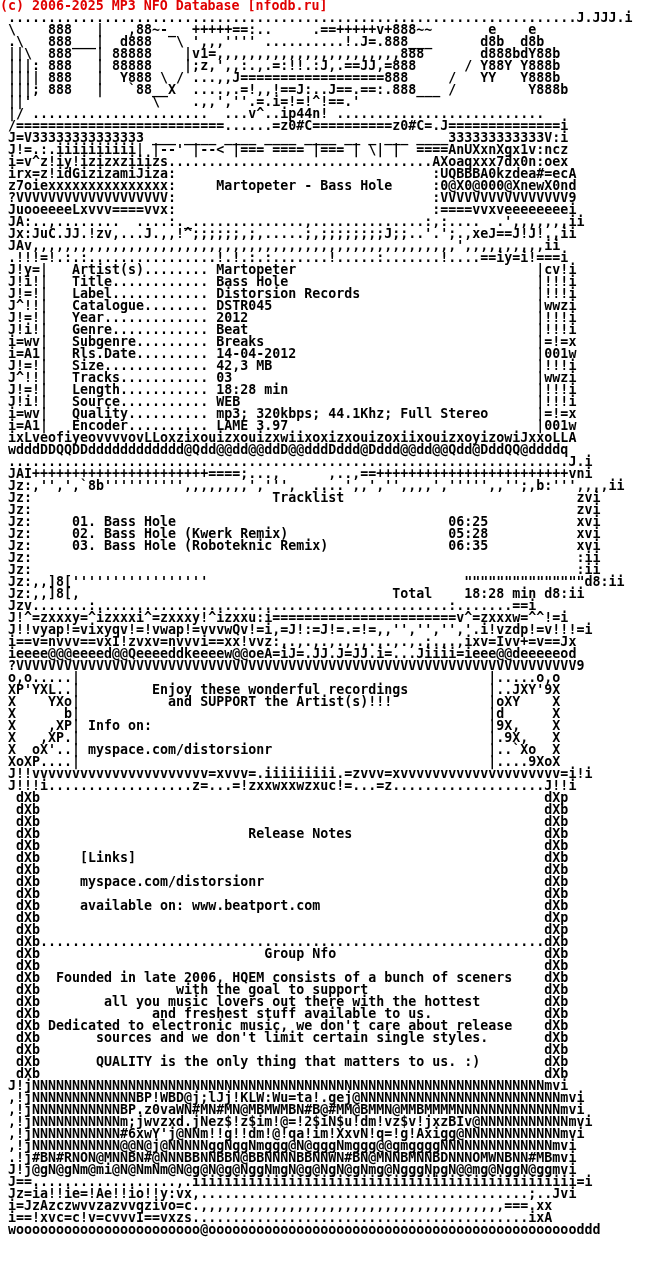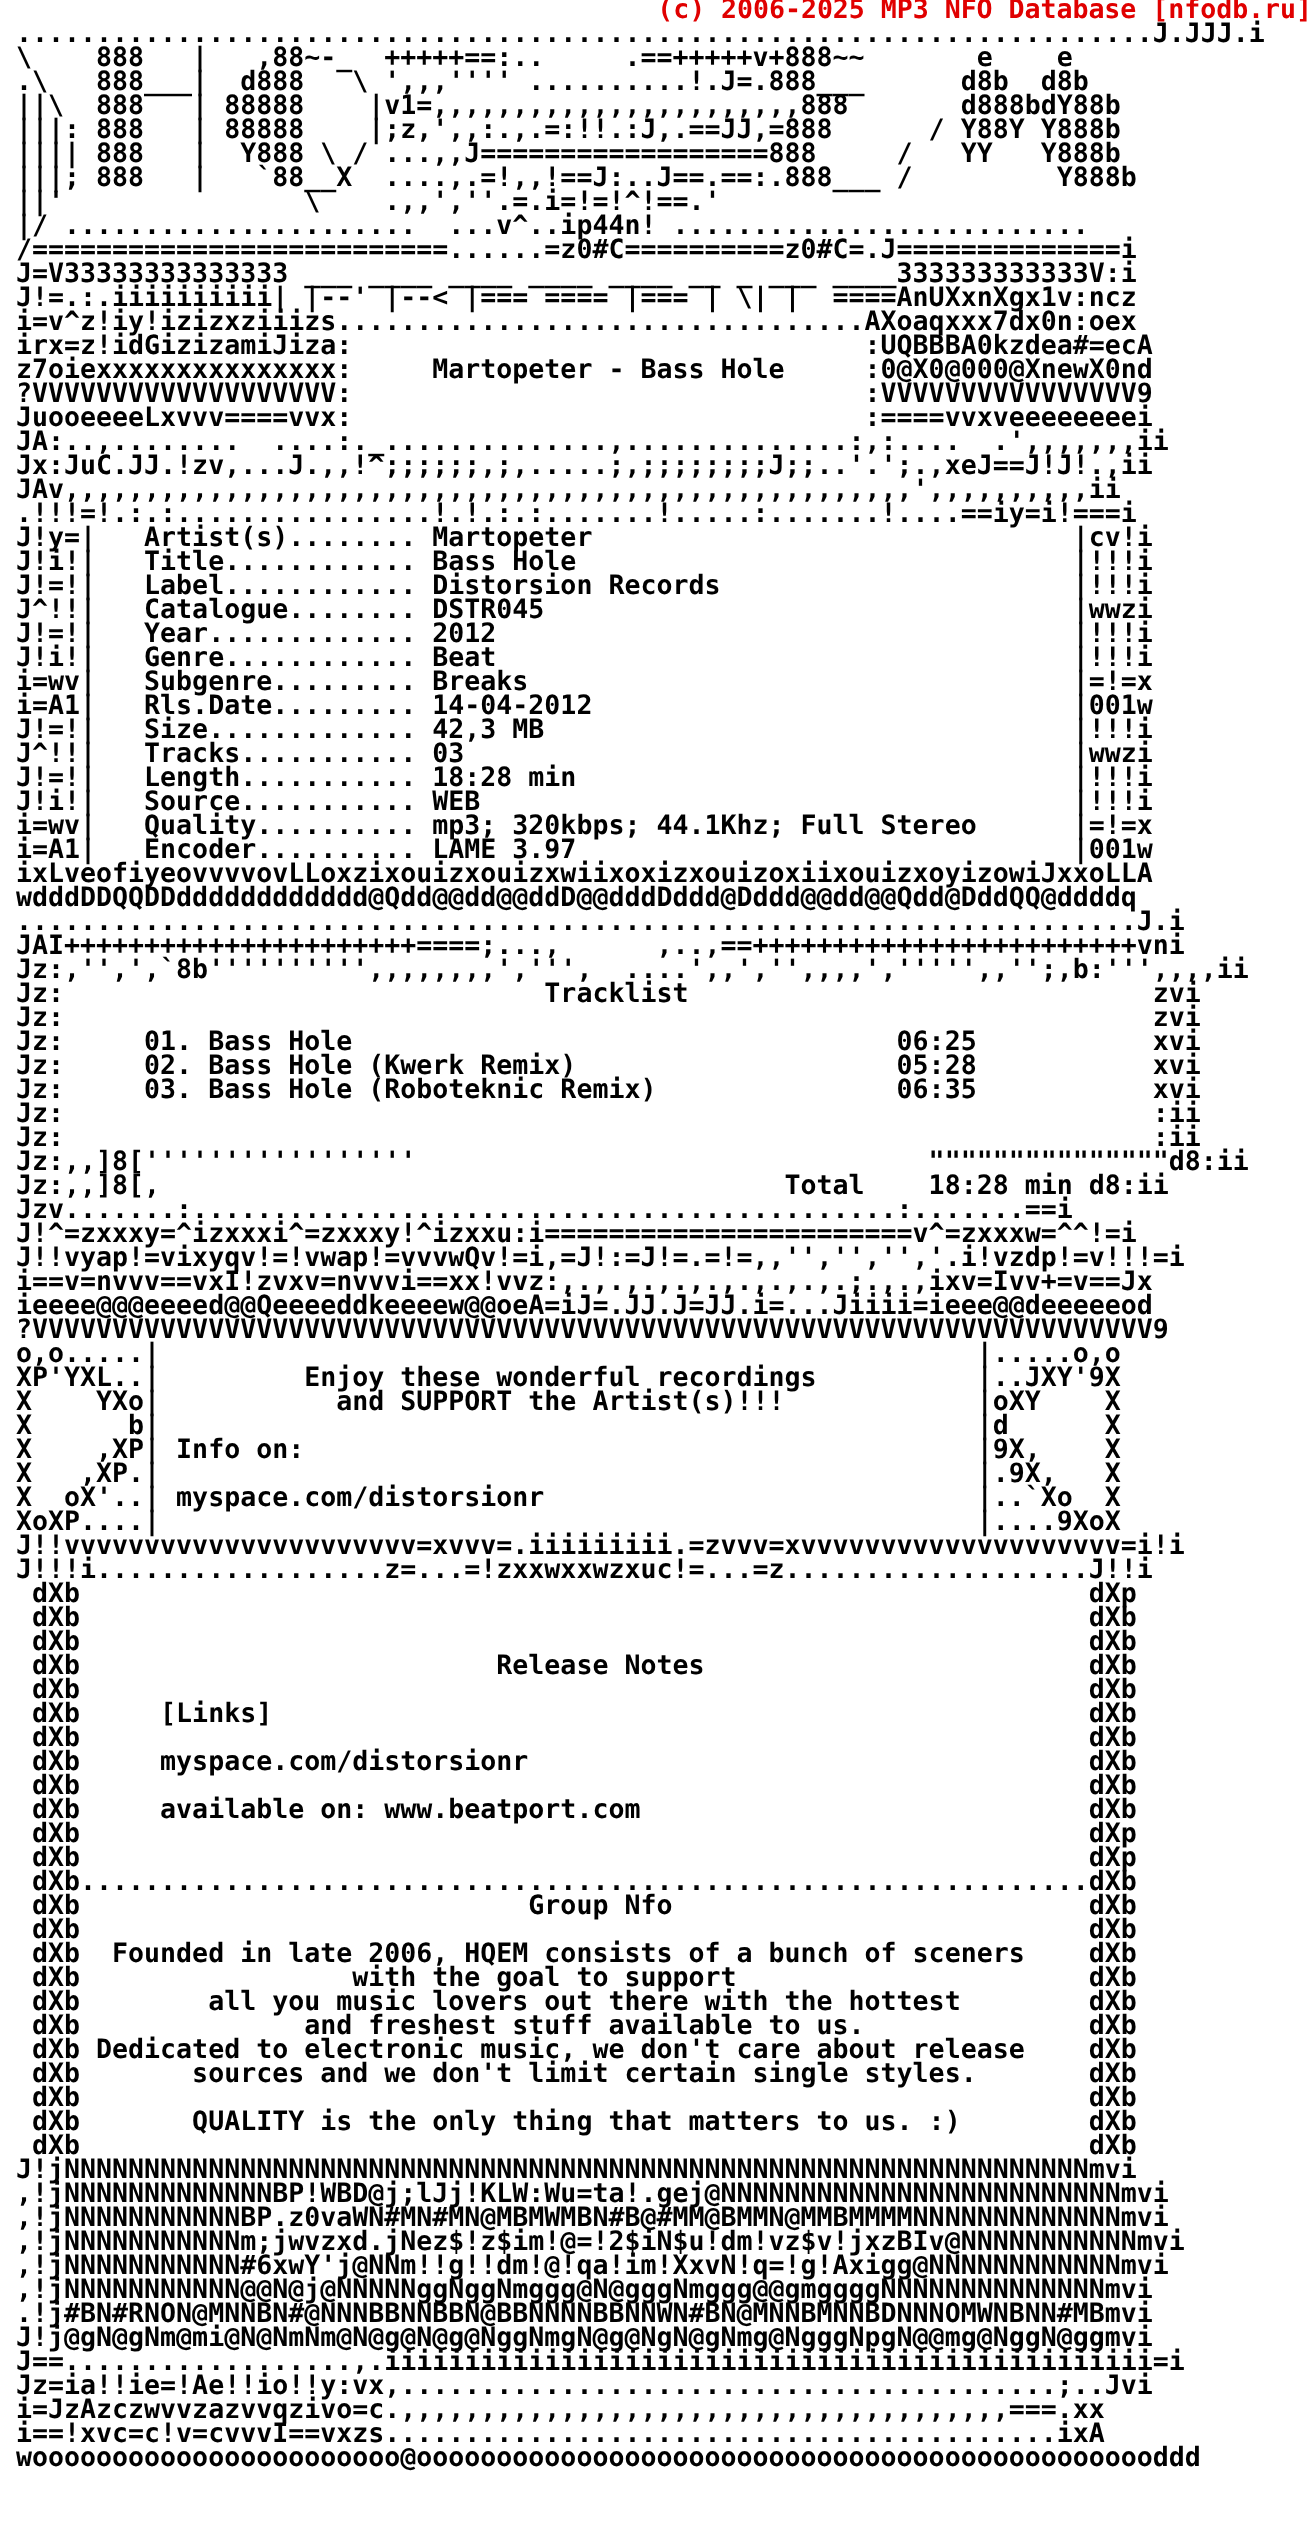--- a/index.html
+++ b/index.html
@@ -3,21 +3,21 @@
 <meta charset="utf-8">
 <style>
   html, body { margin: 0; padding: 0; background: #ffffff; }
   body { width: 656px; height: 1272px; overflow: hidden; }
   .title {
     font-family: "DejaVu Sans Mono", "Liberation Mono", monospace;
     font-size: 13.3px;
     line-height: 12px;
     height: 12px;
     color: #e00000;
-    text-align: right;
+    text-align: left;
     white-space: pre;
     font-weight: bold;
     letter-spacing: -0.02px;
   }
   .nfo {
     font-family: "DejaVu Sans Mono", "Liberation Mono", monospace;
     font-size: 13.3px;
     line-height: 12px;
     color: #000000;
     white-space: pre;

